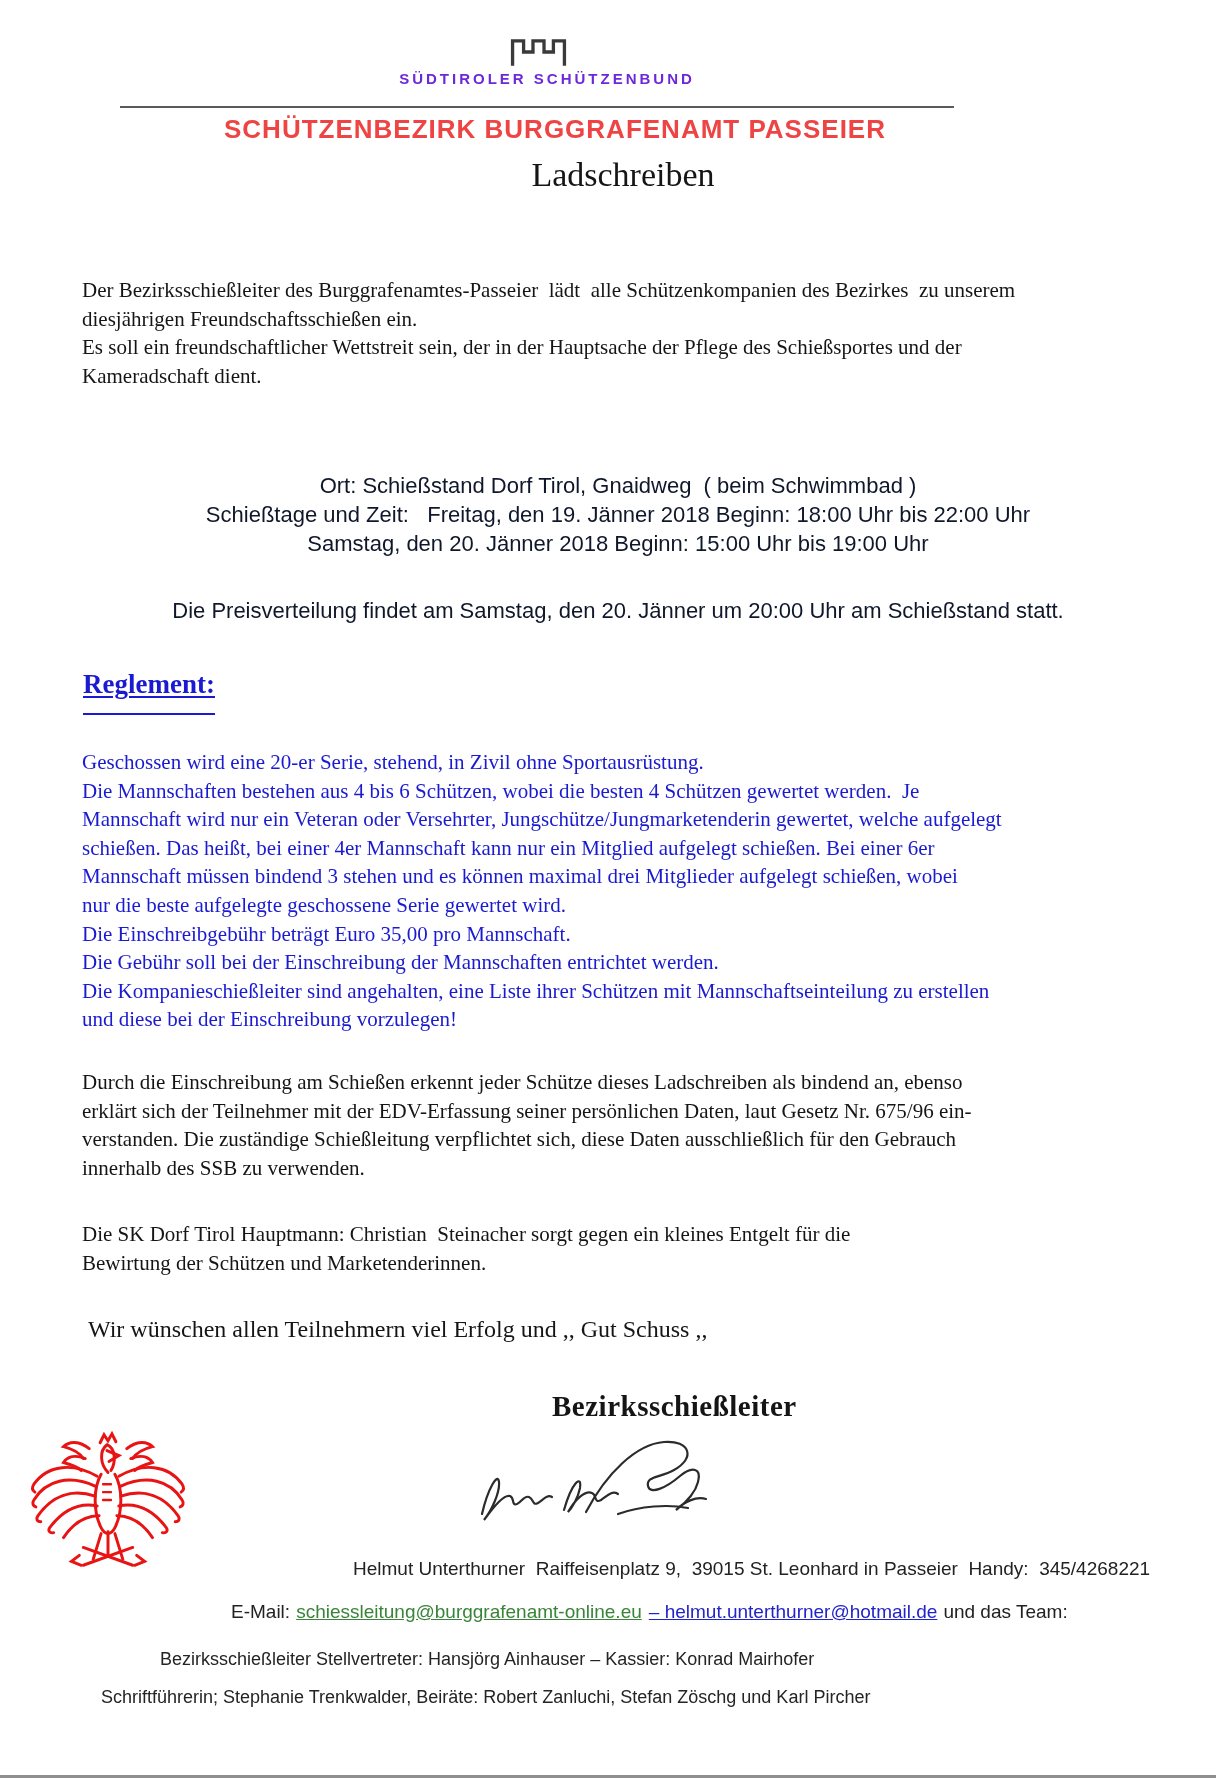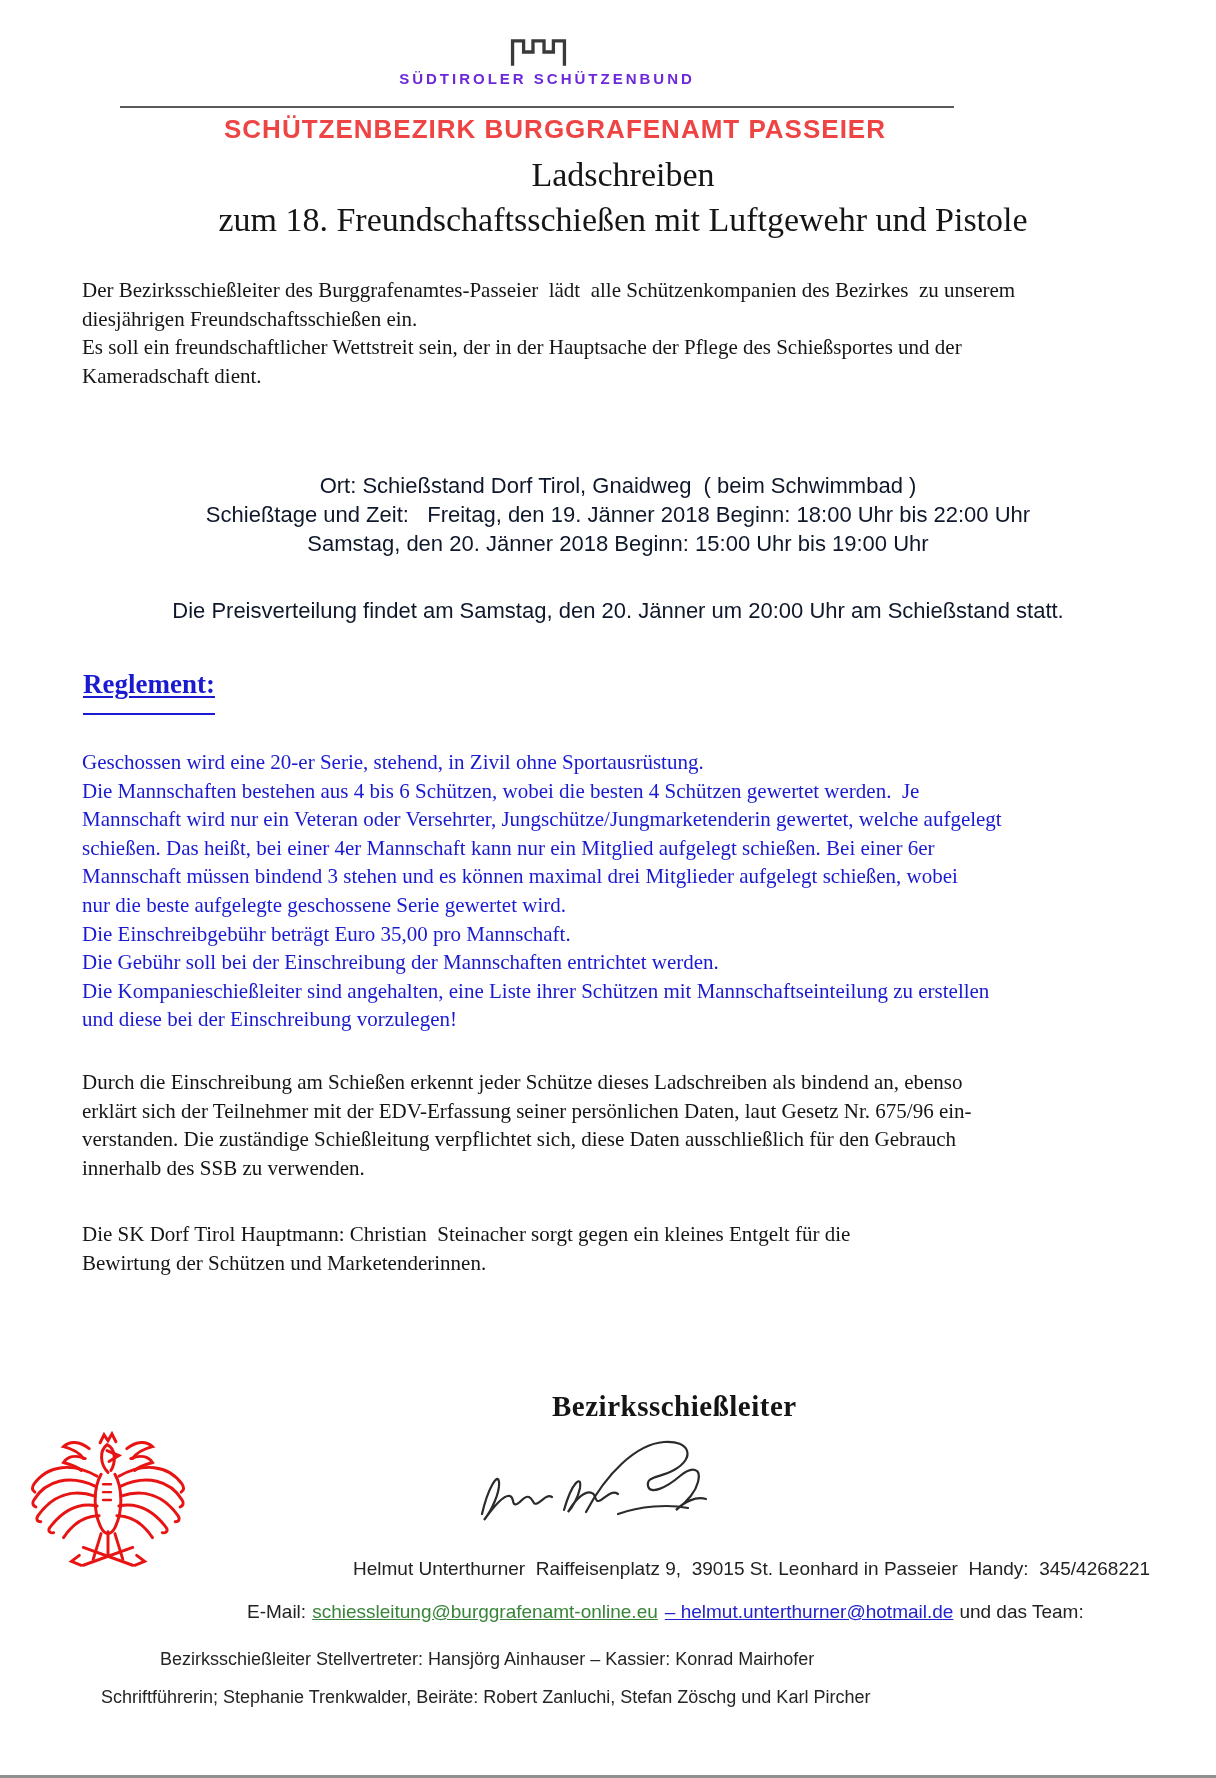--- a/index.html
+++ b/index.html
@@ -24,21 +24,21 @@
   .reg-head span{display:inline-block;text-decoration:underline;text-decoration-thickness:2px;
                  text-underline-offset:3px;border-bottom:2px solid #1a1ad0;padding-bottom:13px;}
   .rules{left:82px;top:748px;}
   .privacy{left:82px;top:1068px;}
   .hosting{left:82px;top:1220px;}
   .wish{left:88px;top:1316px;font-size:24px;}
   .role-head{left:552px;top:1390px;font-size:29px;font-weight:bold;letter-spacing:0.5px;}
   .sig{left:468px;top:1432px;}
   .eagle{left:24px;top:1428px;}
   .contact{left:353px;top:1558px;font-size:19px;color:#222;}
-  .email{left:247px;top:1601px;font-size:19px;color:#222;}
+  .email{left:231px;top:1601px;font-size:19px;color:#222;}
   .email a{text-decoration:underline;}
   .email .green{color:#388438;}
   .email .bluelink{color:#2323cc;margin-left:7px;}
   .email .label{margin-right:6px;}
   .email .suffix{margin-left:6px;}
   .team1{left:160px;top:1649px;font-size:18px;color:#242424;}
   .team2{left:101px;top:1687px;font-size:18px;color:#242424;}
   .bottom-edge{left:0;bottom:0;width:100%;height:3px;background:#8f8f8f;}
 </style>
 </head>
@@ -51,21 +51,20 @@
   </svg>
 
   <div class="abs sans org-name">SÜDTIROLER SCHÜTZENBUND</div>
 
   <div class="abs hrule"></div>
 
   <div class="abs sans district">SCHÜTZENBEZIRK BURGGRAFENAMT PASSEIER</div>
 
   <div class="abs titles">
     <div class="line">Ladschreiben</div>
-    <div class="line">zum 18. Freundschaftsschießen mit Luftgewehr und Pistole</div>
   </div>
 
   <div class="abs body-lines intro">
     <div class="line">Der Bezirksschießleiter des Burggrafenamtes-Passeier  lädt  alle Schützenkompanien des Bezirkes  zu unserem</div>
     <div class="line">diesjährigen Freundschaftsschießen ein.</div>
     <div class="line">Es soll ein freundschaftlicher Wettstreit sein, der in der Hauptsache der Pflege des Schießsportes und der</div>
     <div class="line">Kameradschaft dient.</div>
   </div>
 
   <div class="abs sans red event-block">
@@ -98,20 +97,21 @@
     <div class="line">erklärt sich der Teilnehmer mit der EDV-Erfassung seiner persönlichen Daten, laut Gesetz Nr. 675/96 ein-</div>
     <div class="line">verstanden. Die zuständige Schießleitung verpflichtet sich, diese Daten ausschließlich für den Gebrauch</div>
     <div class="line">innerhalb des SSB zu verwenden.</div>
   </div>
 
   <div class="abs body-lines hosting">
     <div class="line">Die SK Dorf Tirol Hauptmann: Christian  Steinacher sorgt gegen ein kleines Entgelt für die</div>
     <div class="line">Bewirtung der Schützen und Marketenderinnen.</div>
   </div>
 
+  <div class="abs line wish">Wir wünschen allen Teilnehmern viel Erfolg und ,, Gut Schuss ,,</div>
 
   <div class="abs role-head">Bezirksschießleiter</div>
 
   <svg class="abs sig" width="265" height="105" viewBox="0 0 265 105">
     <g fill="none" stroke="#2b2b2b" stroke-width="2.2" stroke-linecap="round">
       <path d="M14,82 C20,56 30,40 31,50 C32,60 24,78 16,88 C26,74 36,62 42,64 C47,66 43,74 49,72 C54,70 56,63 61,65 C66,67 64,74 70,71 C75,68 79,62 84,65"></path>
       <path d="M96,78 C104,50 114,42 112,56 C110,66 104,76 100,80 C108,66 118,58 124,61 C129,63 126,72 133,68 C139,64 144,58 150,62"></path>
       <path d="M118,80 C138,42 168,12 196,10 C222,8 228,26 206,38 C192,46 178,44 180,54 C182,63 198,56 212,44 C224,34 234,36 230,50 C227,62 216,72 208,78 C216,70 228,64 238,67"></path>
       <path d="M150,82 C172,74 200,72 220,76"></path>
     </g>

